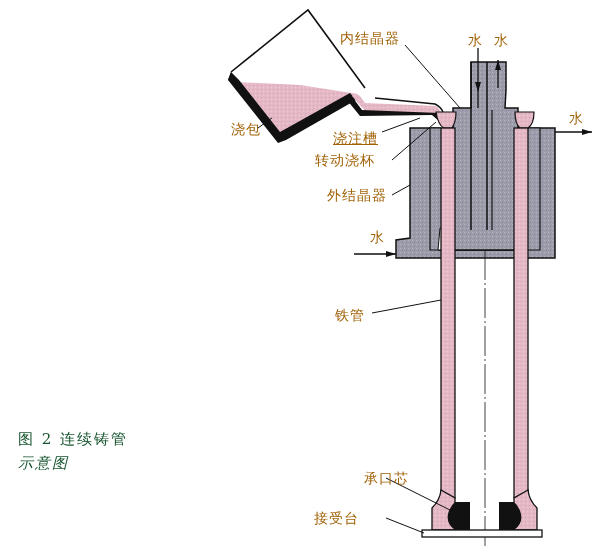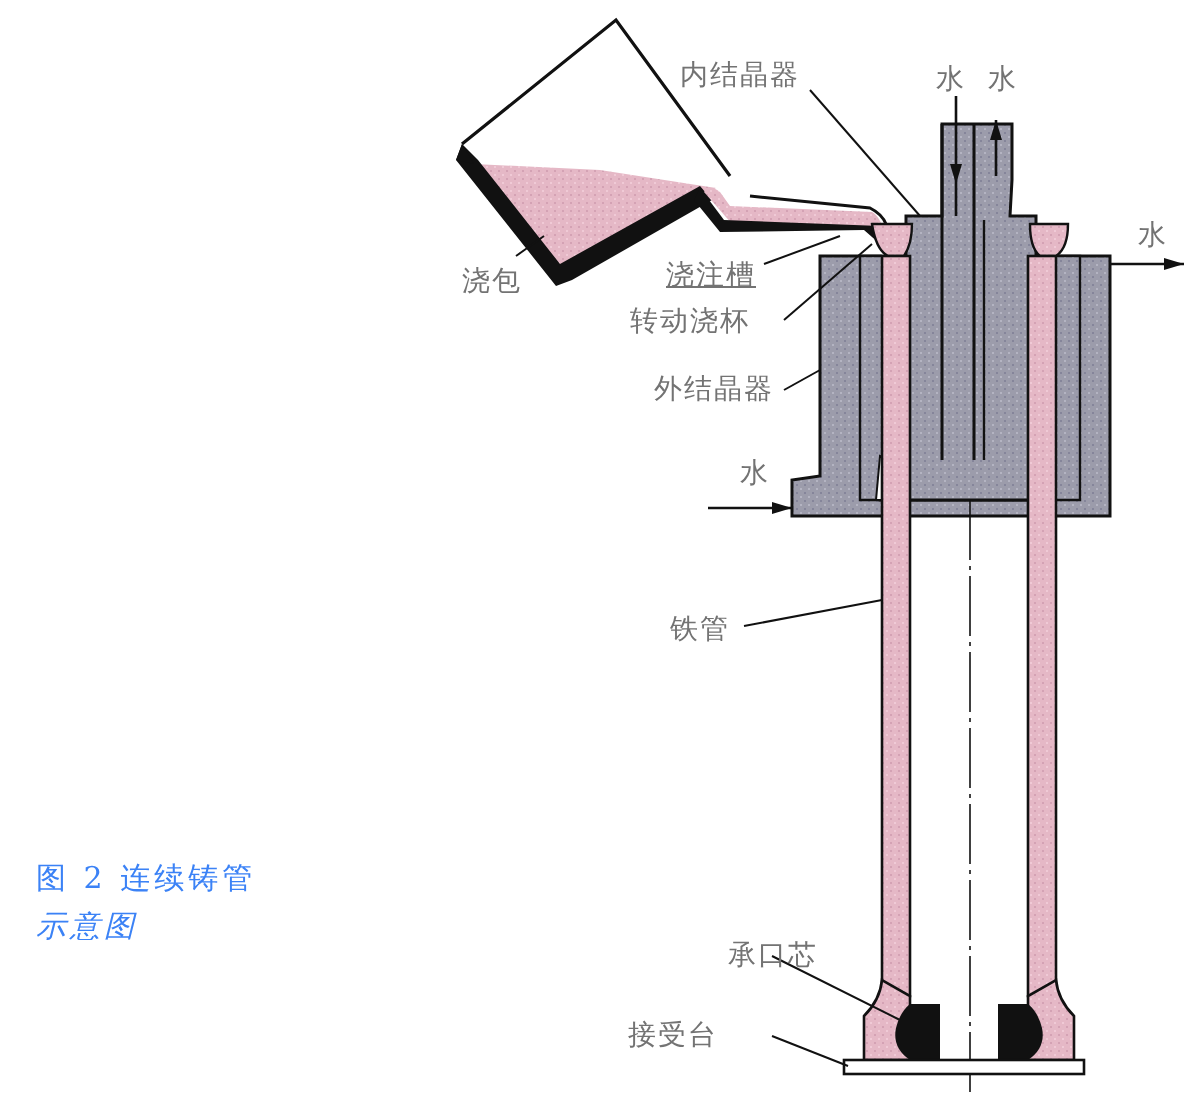--- a/index.html
+++ b/index.html
@@ -1,19 +1,19 @@
 <!DOCTYPE html>
 <html><head>
 <meta charset="utf-8">
 <style>
   html, body { margin: 0; padding: 0; background: #ffffff; }
   body { width: 600px; height: 547px; position: relative; overflow: hidden;
          font-family: "DejaVu Sans", sans-serif; }
-  .lbl { position: absolute; font-size: 14px; color: #737373; white-space: nowrap; line-height: 16px; letter-spacing: 1px; }
-  .cap { position: absolute; font-family: "DejaVu Serif", serif; font-size: 15px; color: #3b82f6; line-height: 22px; letter-spacing: 2px; }
+  .lbl { position: absolute; font-size: 14px; color: #a16207; white-space: nowrap; line-height: 16px; letter-spacing: 1px; }
+  .cap { position: absolute; font-family: "DejaVu Serif", serif; font-size: 15px; color: #14532d; line-height: 22px; letter-spacing: 2px; }
   svg { position: absolute; left: 0; top: 0; }
 </style>
 </head>
 <body>
 
 <svg width="600" height="547" viewBox="0 0 600 547">
   <defs>
     <pattern id="grainy" width="4" height="4" patternUnits="userSpaceOnUse">
       <rect width="4" height="4" fill="#9c9cab"></rect>
       <rect x="0" y="0" width="1" height="1" fill="#b4b4c2"></rect>
@@ -101,23 +101,23 @@
     <line x1="372" y1="313" x2="441" y2="300"></line>
     <line x1="386" y1="478" x2="450" y2="510"></line>
     <line x1="386" y1="518" x2="424" y2="533"></line>
   </g>
 </svg>
 
 <div class="lbl" style="left:340px;top:30px;">内结晶器</div>
 <div class="lbl" style="left:468px;top:32px;">水</div>
 <div class="lbl" style="left:494px;top:32px;">水</div>
 <div class="lbl" style="left:569px;top:110px;">水</div>
-<div class="lbl" style="left:231px;top:133px;">浇包</div>
+<div class="lbl" style="left:231px;top:121px;">浇包</div>
 <div class="lbl" style="left:333px;top:130px;text-decoration:underline;">浇注槽</div>
-<div class="lbl" style="left:315px;top:153px;">转动浇杯</div>
+<div class="lbl" style="left:315px;top:153px;font-family:Liberation Serif, serif;">转动浇杯</div>
 <div class="lbl" style="left:327px;top:187px;text-align:center;">外结晶器</div>
 <div class="lbl" style="left:370px;top:229px;">水</div>
 <div class="lbl" style="left:335px;top:307px;">铁管</div>
 <div class="lbl" style="left:330px;top:470px;margin-left:34px;">承口芯</div>
 <div class="lbl" style="left:314px;top:510px;">接受台</div>
 
 <div class="cap" style="left:18px;top:428px;">图 2   连续铸管</div>
 <div class="cap" style="left:18px;top:452px;font-style:italic;">示意图</div>
 
 </body></html>

